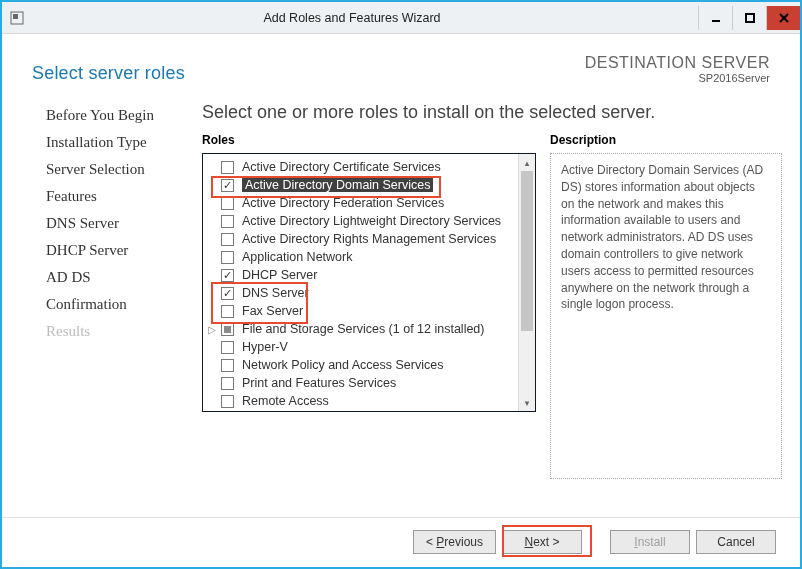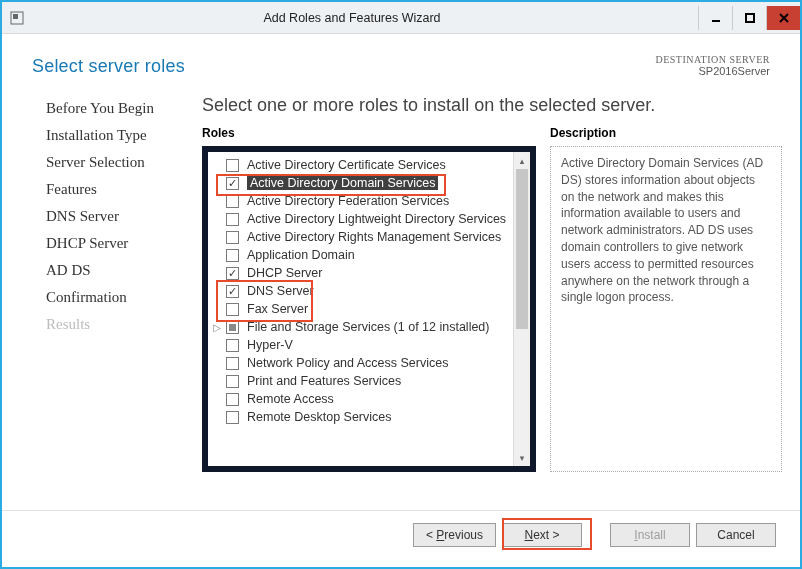--- a/index.html
+++ b/index.html
@@ -50,21 +50,21 @@
     justify-content:space-between;
   }
   .header h1 {
     margin:0;
     font-weight:300;
     font-size:18px;
     color:#1979b6;
     letter-spacing:0.2px;
   }
   .dest { text-align:right; font-size:11px; color:#666; }
-  .dest .label { font-size:10px; letter-spacing:0.5px;font-family:Liberation Serif, serif; }
+  .dest .label { font-size:16px; letter-spacing:0.5px; }
   .dest .name { color:#555; }
 
   
   .content {
     display:flex;
     padding:0 0 0 0;
     height:425px;
   }
   .sidebar {
     width:190px;
@@ -87,22 +87,22 @@
   .main {
     flex:1;
     padding:10px 18px 0 10px;
   }
   .instruction { color:#444; font-size:18px; margin-bottom:10px; }
   .columns { display:flex; gap:14px; }
   .roles-col { width:334px; }
   .desc-col { flex:1; }
   .col-heading { font-weight:bold; font-size:12px; margin-bottom:6px; }
   .roles-box {
-    border:6px solid #0f172a;
-    height:326px;
+    border:1px solid #0f172a;
+    height:259px;
     position:relative;
     background:#fff;
   }
   .roles-inner { overflow:hidden; height:100%; }
   .roles-list {
     list-style:none; margin:0; padding:4px 0;
   }
   .roles-list li {
     padding:2px 6px 2px 18px;
     display:flex;
@@ -284,21 +284,21 @@
                 <li style="position: relative;">
                   <span class="cb"></span>
                   <span class="label-text">Active Directory Lightweight Directory Services</span>
                 </li>
                 <li style="position: relative;">
                   <span class="cb"></span>
                   <span class="label-text">Active Directory Rights Management Services</span>
                 </li>
                 <li style="position: relative;">
                   <span class="cb"></span>
-                  <span class="label-text">Application Domain</span>
+                  <span class="label-text">Application Network</span>
                 </li>
                 <li style="position: relative;">
                   <span class="cb checked"></span>
                   <span class="label-text">DHCP Server</span>
                 </li>
                 <li style="position: relative;">
                   <span class="cb checked"></span>
                   <span class="label-text">DNS Server</span>
                 </li>
                 <li style="position: relative;">

